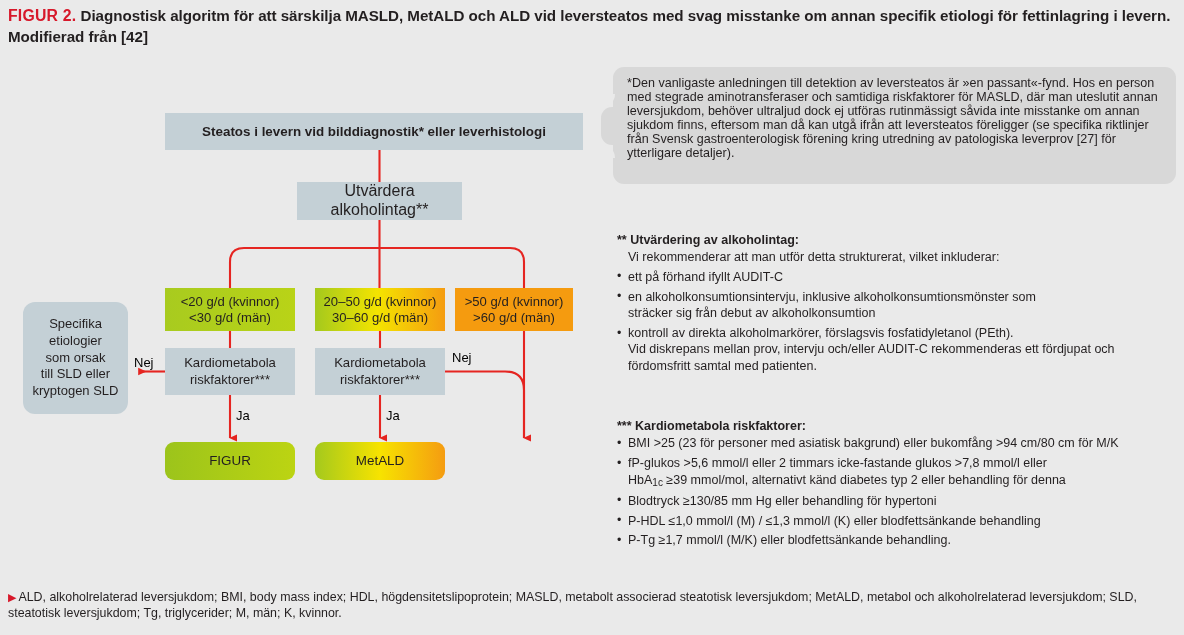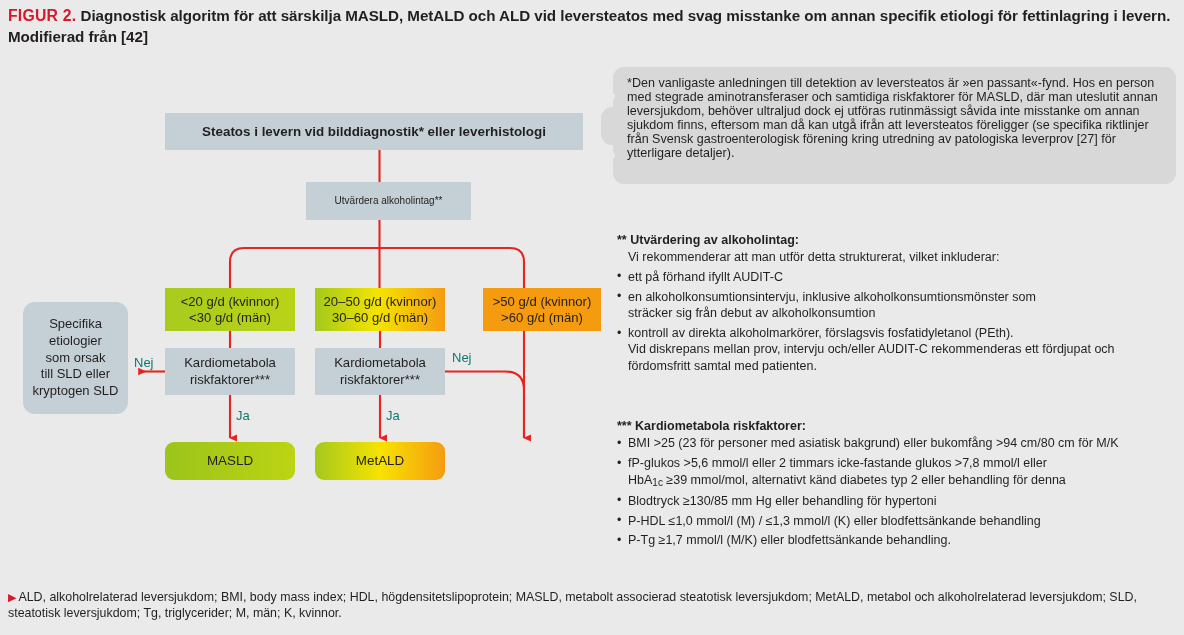--- a/index.html
+++ b/index.html
@@ -66,55 +66,55 @@
     line-height: 1.16;
   }
   .node-grey { background: #c4d0d6; }
   .node-rounded { border-radius: 12px; }
 
   #node-steatos {
     left: 165px; top: 53px; width: 418px; height: 37px;
     font-size: 13.4px; font-weight: bold;
   }
   #node-utvardera {
-    left: 306px; top: 122px; width: 165px; height: 38px;
-    font-size: 10px;
+    left: 297px; top: 122px; width: 165px; height: 38px;
+    font-size: 16px;
   }
   #node-specifika {
     left: 23px; top: 242px; width: 105px; height: 112px;
     font-size: 13px; line-height: 1.28; font-weight: normal;
   }
 
   .node-dose {
     height: 43px; top: 228px;
     font-size: 13.1px; line-height: 1.22;
   }
   #node-dose-low   { left: 165px; width: 130px; background: linear-gradient(90deg,#a8cb1f 0%, #b9d317 100%); }
   #node-dose-mid   { left: 315px; width: 130px; background: linear-gradient(90deg,#a4c91d 0%, #f4e400 48%, #f59c11 100%); }
-  #node-dose-high  { left: 483px; width: 118px; background: linear-gradient(90deg,#f59b0f 0%, #f59b0f 100%); }
+  #node-dose-high  { left: 455px; width: 118px; background: linear-gradient(90deg,#f59b0f 0%, #f59b0f 100%); }
 
   .node-risk {
     height: 47px; top: 288px; width: 130px;
     font-size: 13.1px; line-height: 1.24;
   }
   #node-risk-left  { left: 165px; }
   #node-risk-mid   { left: 315px; }
 
   .node-result {
     height: 38px; top: 382px;
     font-size: 13.4px; border-radius: 9px;
   }
   #node-masld  { left: 165px; width: 130px; background: linear-gradient(90deg,#9cc41b 0%, #bcd412 100%); }
   #node-metald { left: 315px; width: 130px; background: linear-gradient(90deg,#a4c91d 0%, #f7e300 50%, #f59c11 100%); text-align: center; }
   #node-ald    { left: 465px; width: 118px; background: #f59b0f; }
 
   .edge-label {
     position: absolute;
     font-size: 13px;
-    color: #0f766e;
+    color: #000000;
     white-space: nowrap;
   }
   #label-nej-left  { left: 134px; top: 295px; }
   #label-nej-right { left: 452px; top: 290px; }
   #label-ja-left   { left: 236px; top: 348px; }
   #label-ja-mid    { left: 386px; top: 348px; }
 
   
   .callout {
     position: absolute;
@@ -291,21 +291,21 @@
       </div>
     </div>
 
     <div class="node node-grey node-risk" id="node-risk-mid">
       <div>
         <div>Kardiometabola</div>
         <div>riskfaktorer***</div>
       </div>
     </div>
 
-    <div class="node node-result" id="node-masld">MASLD</div>
+    <div class="node node-result" id="node-masld">FIGUR</div>
     <div class="node node-result" id="node-metald">MetALD</div>
 
     <div class="edge-label" id="label-nej-left">Nej</div>
     <div class="edge-label" id="label-nej-right">Nej</div>
     <div class="edge-label" id="label-ja-left">Ja</div>
     <div class="edge-label" id="label-ja-mid">Ja</div>
   </div>
 
   <div class="callout">
     <div class="callout-tail"></div>

